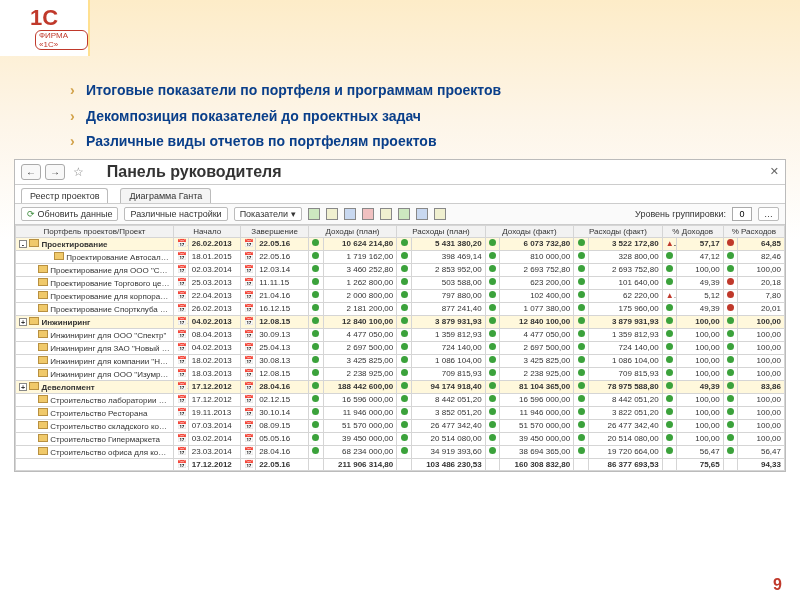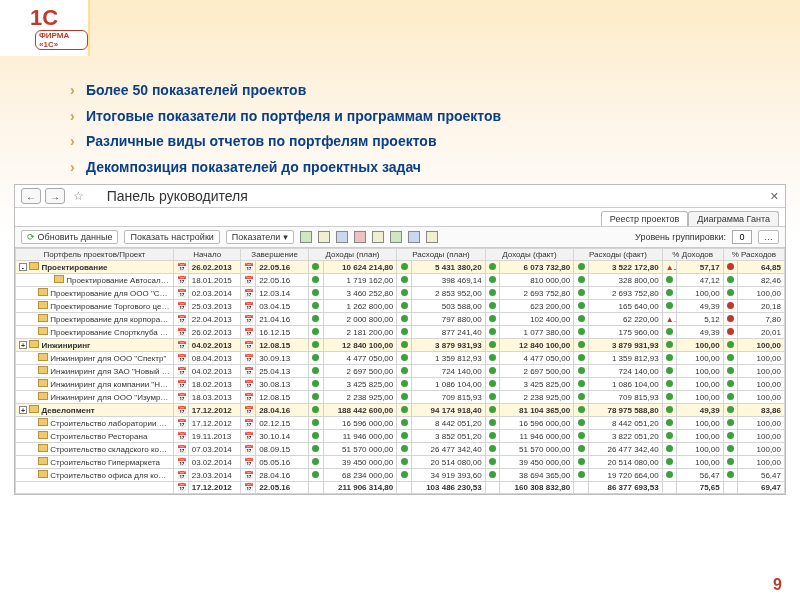--- a/index.html
+++ b/index.html
@@ -1,33 +1,33 @@
 <!DOCTYPE html>
 <html><head>
 <meta charset="utf-8">
 <style>
   * { box-sizing: border-box; margin: 0; padding: 0; }
   body { width: 800px; height: 600px; font-family: Arial, sans-serif; background: #fff; overflow: hidden; position: relative; }
   .page-bg { position: absolute; inset: 0; background: linear-gradient(180deg, #fdecc8 0%, #fdf5e8 20%, #ffffff 40%); }
   .header { position: relative; display: flex; height: 72px; }
   .logo-box { width: 90px; height: 56px; background: #fff; display: flex; flex-direction: column; align-items: center; justify-content: center; border-right: 2px solid #ffe090; }
   .logo-1c { font-weight: bold; color: #c0392b; font-size: 22px; line-height: 1; }
-  .logo-sub { font-size: 8px; color: #c0392b; font-weight: bold; border: 1px solid #c0392b; border-radius: 6px; padding: 0 3px; margin-top: 1px; margin-left: 35px; }
+  .logo-sub { font-size: 8px; color: #c0392b; font-weight: normal; border: 1px solid #c0392b; border-radius: 6px; padding: 0 3px; margin-top: 1px; margin-left: 35px; }
   .title-bar { flex: 1; background: linear-gradient(180deg,#ffd97a,#ffce54); display: flex; align-items: center; padding-left: 14px; color: #b04a2c; font-weight: bold; font-size: 18px; border-bottom: 2px solid #f0b64a; }
   .content { position: relative; padding: 10px 28px 0 70px; }
   .bullets { list-style: none; }
   .bullets li { color: #0a3f8a; font-weight: bold; font-size: 14px; margin-bottom: 8px; position: relative; padding-left: 16px; line-height: 1.25; }
   .bullets li::before { content: "›"; position: absolute; left: 0; top: 0; color: #d2a24a; font-weight: bold; }
   .window { margin: 6px 14px 0 14px; border: 1px solid #bbb; background: #fff; font-size: 9px; color: #333; position: relative; }
   .win-titlebar { display: flex; align-items: center; gap: 4px; padding: 3px 6px; border-bottom: 1px solid #ccc; }
   .nav-btn { border: 1px solid #aaa; border-radius: 3px; width: 20px; height: 16px; display: inline-flex; align-items: center; justify-content: center; background: #f8f8f8; font-size: 10px; }
   .star { color: #888; font-size: 12px; margin: 0 4px; }
-  .win-title { font-size: 14px; font-weight: normal; padding-left: 15px; }
+  .win-title { font-size: 16px; font-weight: bold; padding-left: 15px; }
   .close-x { margin-left: auto; font-size: 11px; color: #666; }
-  .tabs { display: flex; gap: 0; padding: 3px 6px 0; justify-content: flex-end; }
+  .tabs { display: flex; gap: 12px; padding: 3px 6px 0; }
   .tab { border: 1px solid #bbb; border-bottom: none; border-radius: 3px 3px 0 0; padding: 2px 8px; background: #f4f4f4; font-size: 9px; }
   .tab.active { background: #fff; }
   .toolbar { display: flex; align-items: center; gap: 6px; padding: 3px 6px; border-top: 1px solid #ccc; border-bottom: 1px solid #ccc; background: #fafafa; flex-wrap: nowrap; }
   .tb-btn { border: 1px solid #bbb; border-radius: 2px; padding: 1px 5px; background: #fff; font-size: 9px; display: inline-flex; align-items: center; gap: 3px; }
   .tb-ic { width: 12px; height: 12px; display: inline-block; border: 1px solid #888; background: #f0f0d0; }
   .tb-ic.g { background: #cde8c0; } .tb-ic.r { background: #f0c0c0; } .tb-ic.b { background: #c8d8f0; }
   .spacer { flex: 1; }
   .lvl-input { border: 1px solid #aaa; width: 20px; height: 14px; text-align: center; font-size: 9px; }
   .grid { width: 100%; border-collapse: collapse; table-layout: fixed; }
   .grid th, .grid td { border: 1px solid #d5d5d5; padding: 1px 3px; font-size: 8px; white-space: nowrap; overflow: hidden; text-overflow: ellipsis; }
@@ -54,45 +54,44 @@
 
 <div class="header">
   <div class="logo-box">
     <div class="logo-1c">1С</div>
     <div class="logo-sub">ФИРМА «1С»</div>
   </div>
 </div>
 
 <div class="content">
   <ul class="bullets">
-    <li>Более 50 показателей проектов</li>
     <li>Итоговые показатели по портфеля и программам проектов</li>
+    <li>Декомпозиция показателей до проектных задач</li>
     <li>Различные виды отчетов по портфелям проектов</li>
-    <li>Декомпозиция показателей до проектных задач</li>
   </ul>
 </div>
 
 <div class="window">
   <div class="win-titlebar">
     <span class="nav-btn">←</span>
     <span class="nav-btn">→</span>
     <span class="star">☆</span>
     <span class="win-title">Панель руководителя</span>
     <span class="close-x">✕</span>
   </div>
   <div class="tabs">
     <div class="tab active">Реестр проектов</div>
     <div class="tab">Диаграмма Ганта</div>
   </div>
   <div class="toolbar">
     <span class="tb-btn">
         <span style="color:#3a8a3a">⟳</span>
         <span>Обновить данные</span>
       </span>
-    <span class="tb-btn">Показать настройки</span>
+    <span class="tb-btn">Различные настройки</span>
     <span class="tb-btn"><span>Показатели</span> ▾</span>
     <span class="tb-ic g"></span>
     <span class="tb-ic"></span>
     <span class="tb-ic b"></span>
     <span class="tb-ic r"></span>
     <span class="tb-ic"></span>
     <span class="tb-ic g"></span>
     <span class="tb-ic b"></span>
     <span class="tb-ic"></span>
     <span class="spacer"></span>
@@ -189,29 +188,29 @@
           <td class="ic-cell"><span class="dot-g"></span></td>
           <td class="num">100,00</td>
           <td class="ic-cell"><span class="dot-g"></span></td>
           <td class="num">100,00</td>
         </tr>
         <tr>
           <td class="name" style="padding-left: 22px;"><span class="folder"></span> Проектирование Торгового центра</td>
           <td class="ic-cell"><span style="font-size:8px">📅</span></td>
           <td>25.03.2013</td>
           <td class="ic-cell"><span style="font-size:8px">📅</span></td>
-          <td>03.04.15</td>
+          <td>11.11.15</td>
           <td class="ic-cell"><span class="dot-g"></span></td>
           <td class="num">1 262 800,00</td>
           <td class="ic-cell"><span class="dot-g"></span></td>
           <td class="num">503 588,00</td>
           <td class="ic-cell"><span class="dot-g"></span></td>
           <td class="num">623 200,00</td>
           <td class="ic-cell"><span class="dot-g"></span></td>
-          <td class="num">165 640,00</td>
+          <td class="num">101 640,00</td>
           <td class="ic-cell"><span class="dot-g"></span></td>
           <td class="num">49,39</td>
           <td class="ic-cell"><span class="dot-r"></span></td>
           <td class="num">20,18</td>
         </tr>
         <tr>
           <td class="name" style="padding-left: 22px;"><span class="folder"></span> Проектирование для корпорации "Надежн...</td>
           <td class="ic-cell"><span style="font-size:8px">📅</span></td>
           <td>22.04.2013</td>
           <td class="ic-cell"><span style="font-size:8px">📅</span></td>
@@ -467,19 +466,19 @@
           <td class="num">211 906 314,80</td>
           <td class="ic-cell"></td>
           <td class="num">103 486 230,53</td>
           <td class="ic-cell"></td>
           <td class="num">160 308 832,80</td>
           <td class="ic-cell"></td>
           <td class="num">86 377 693,53</td>
           <td class="ic-cell"></td>
           <td class="num">75,65</td>
           <td class="ic-cell"></td>
-          <td class="num">69,47</td>
+          <td class="num">94,33</td>
         </tr>
       </tbody>
   </table>
 </div>
 
 <div class="page-num">9</div>
 
 </body></html>

